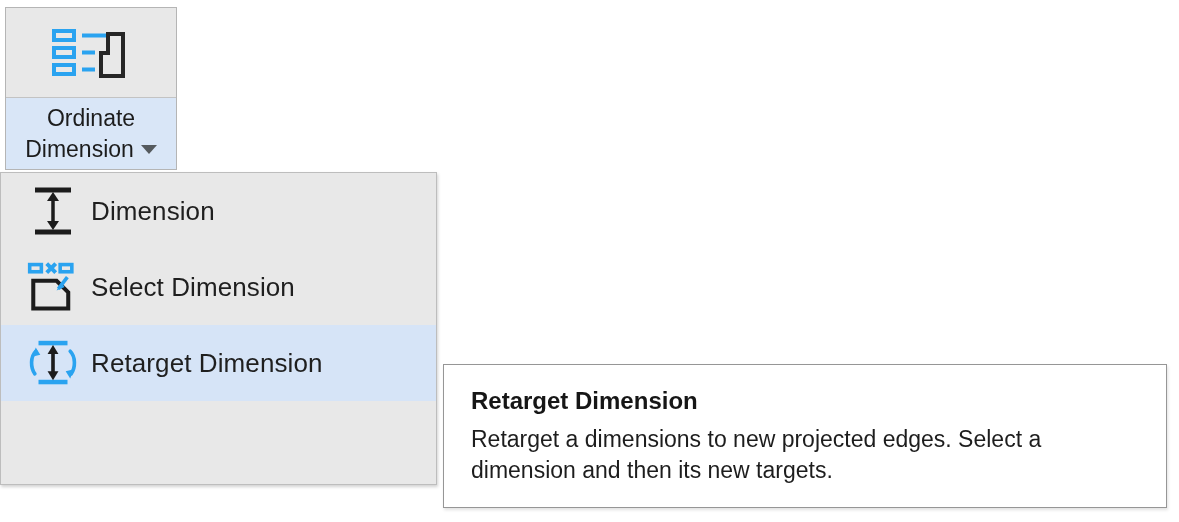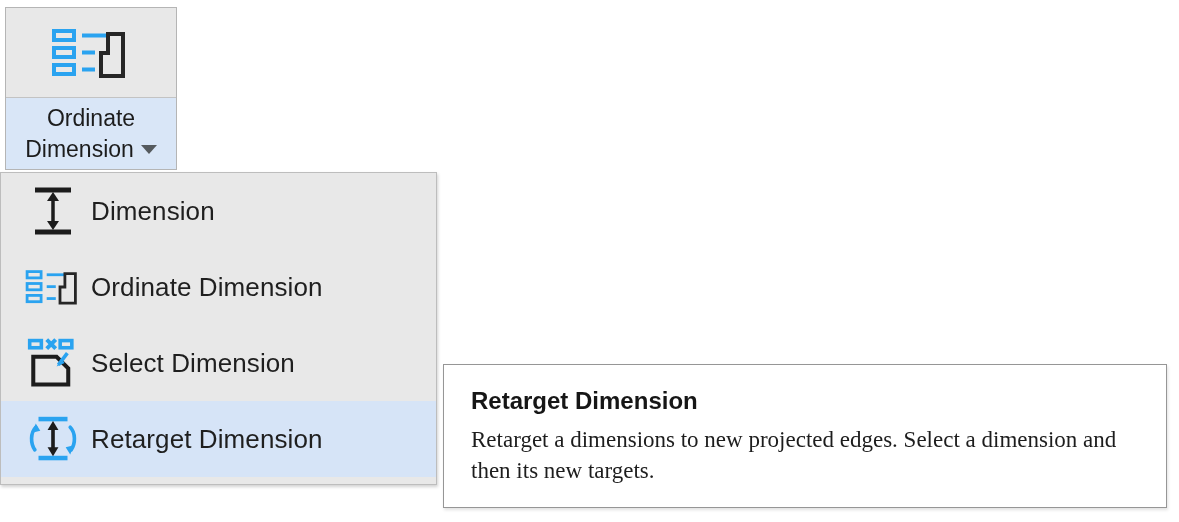--- a/index.html
+++ b/index.html
@@ -114,21 +114,20 @@
     font-size: 24px;
     font-weight: bold;
     color: #161616;
     margin-bottom: 9px;
     line-height: 28px;
   }
   #tooltip-body {
     font-size: 23px;
     color: #1d1d1d;
     line-height: 31px;
-    font-family: Liberation Serif, serif;
   }
 </style>
 </head>
 <body>
 
 <div id="ribbon-button">
   <div id="ribbon-icon-area">
     <svg width="80" height="56" viewBox="0 0 80 56">
       <rect x="3" y="6" width="20" height="9" fill="none" stroke="#2aa3f0" stroke-width="4"></rect>
       <rect x="3" y="23" width="20" height="9" fill="none" stroke="#2aa3f0" stroke-width="4"></rect>
@@ -156,34 +155,20 @@
         <line x1="6" y1="5" x2="42" y2="5" stroke="#1c1c1c" stroke-width="5"></line>
         <line x1="6" y1="47" x2="42" y2="47" stroke="#1c1c1c" stroke-width="5"></line>
         <line x1="24" y1="13" x2="24" y2="39" stroke="#1c1c1c" stroke-width="3.5"></line>
         <path d="M24 7 L30 16 L18 16 Z" fill="#1c1c1c"></path>
         <path d="M24 45 L30 36 L18 36 Z" fill="#1c1c1c"></path>
       </svg>
     </span>
     <span class="menu-label">Dimension</span>
   </div>
 
-  <div class="menu-item">
-    <span class="menu-icon">
-      <svg width="56" height="48" viewBox="0 0 80 56">
-        <rect x="3" y="6" width="20" height="9" fill="none" stroke="#2aa3f0" stroke-width="4"></rect>
-        <rect x="3" y="23" width="20" height="9" fill="none" stroke="#2aa3f0" stroke-width="4"></rect>
-        <rect x="3" y="40" width="20" height="9" fill="none" stroke="#2aa3f0" stroke-width="4"></rect>
-        <line x1="31" y1="10.5" x2="57" y2="10.5" stroke="#2aa3f0" stroke-width="4"></line>
-        <line x1="31" y1="27.5" x2="44" y2="27.5" stroke="#2aa3f0" stroke-width="4"></line>
-        <line x1="31" y1="44.5" x2="44" y2="44.5" stroke="#2aa3f0" stroke-width="4"></line>
-        <path d="M57 9 L72 9 L72 51 L50 51 L50 28 L57 28 Z" fill="none" stroke="#262626" stroke-width="4" stroke-linejoin="miter"></path>
-      </svg>
-    </span>
-    <span class="menu-label">Ordinate Dimension</span>
-  </div>
 
   <div class="menu-item">
     <span class="menu-icon">
       <svg width="54" height="52" viewBox="0 0 60 58">
         <rect x="4" y="4" width="13" height="8" fill="none" stroke="#2aa3f0" stroke-width="4"></rect>
         <rect x="38" y="4" width="13" height="8" fill="none" stroke="#2aa3f0" stroke-width="4"></rect>
         <path d="M23 3 L33 13 M33 3 L23 13" stroke="#2aa3f0" stroke-width="4.5"></path>
         <path d="M8 22 L34 22 L47 35 L47 53 L8 53 Z" fill="none" stroke="#1c1c1c" stroke-width="4.5" stroke-linejoin="miter"></path>
         <path d="M46 18 L36 31" stroke="#2aa3f0" stroke-width="4"></path>
         <path d="M34 33 L43 29 L39 24 Z" fill="#2aa3f0"></path>

